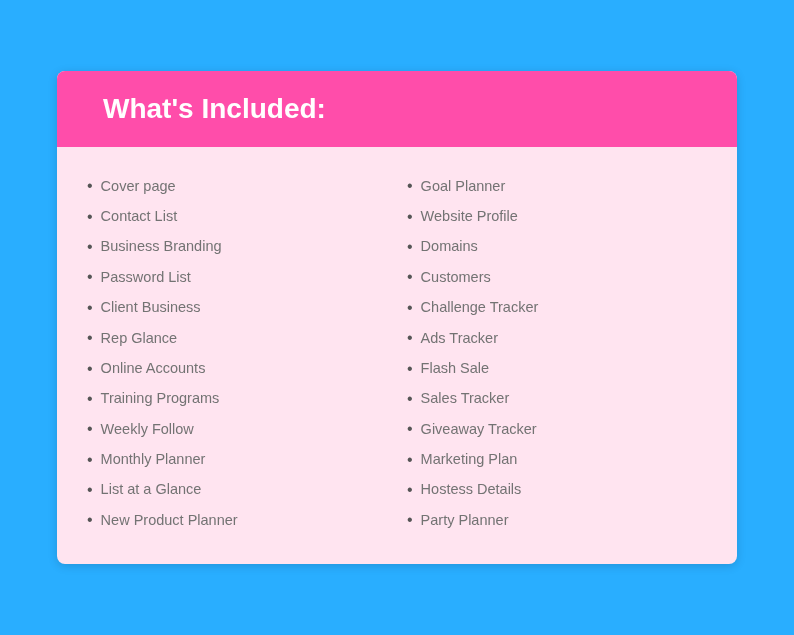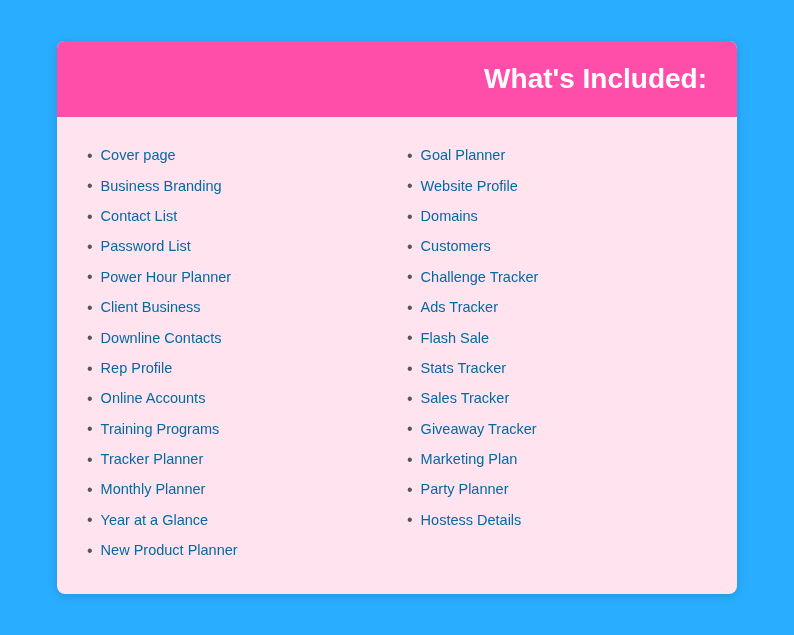--- a/index.html
+++ b/index.html
@@ -21,22 +21,22 @@
     .card {
       width: 680px;
       background-color: #FFE4F0;
       border-radius: 8px;
       overflow: hidden;
       box-shadow: 0 2px 10px rgba(0,0,0,0.15);
     }
 
     .card-header {
       background-color: #FF4DAA;
-      padding: 22px 30px;
-      text-align: right;
+      padding: 22px 46px;
+      text-align: left;
     }
 
     .card-header h1 {
       color: #ffffff;
       font-size: 28px;
       font-weight: 700;
     }
 
     .card-body {
       padding: 24px 30px 28px 30px;
@@ -44,21 +44,21 @@
       flex-direction: row;
       gap: 20px;
     }
 
     .column {
       flex: 1;
       list-style: none;
     }
 
     .column li {
-      color: #0369a1;
+      color: #737373;
       font-size: 14.5px;
       line-height: 1.9;
       display: flex;
       align-items: center;
       gap: 8px;
     }
 
     .column li::before {
       content: "•";
       color: #555555;
@@ -69,43 +69,40 @@
 </head>
 <body>
 
 <div class="card">
   <div class="card-header">
     <h1>What's Included:</h1>
   </div>
   <div class="card-body">
     <ul class="column" id="left-col">
         <li>Cover page</li>
+        <li>Contact List</li>
         <li>Business Branding</li>
-        <li>Contact List</li>
         <li>Password List</li>
-        <li>Power Hour Planner</li>
         <li>Client Business</li>
-        <li>Downline Contacts</li>
-        <li>Rep Profile</li>
+        <li>Rep Glance</li>
         <li>Online Accounts</li>
         <li>Training Programs</li>
-        <li>Tracker Planner</li>
+        <li>Weekly Follow</li>
         <li>Monthly Planner</li>
-        <li>Year at a Glance</li>
+        <li>List at a Glance</li>
         <li>New Product Planner</li>
       </ul>
     <ul class="column" id="right-col">
         <li>Goal Planner</li>
         <li>Website Profile</li>
         <li>Domains</li>
         <li>Customers</li>
         <li>Challenge Tracker</li>
         <li>Ads Tracker</li>
         <li>Flash Sale</li>
-        <li>Stats Tracker</li>
         <li>Sales Tracker</li>
         <li>Giveaway Tracker</li>
         <li>Marketing Plan</li>
+        <li>Hostess Details</li>
         <li>Party Planner</li>
-        <li>Hostess Details</li>
       </ul>
   </div>
 </div>
 
 </body></html>

